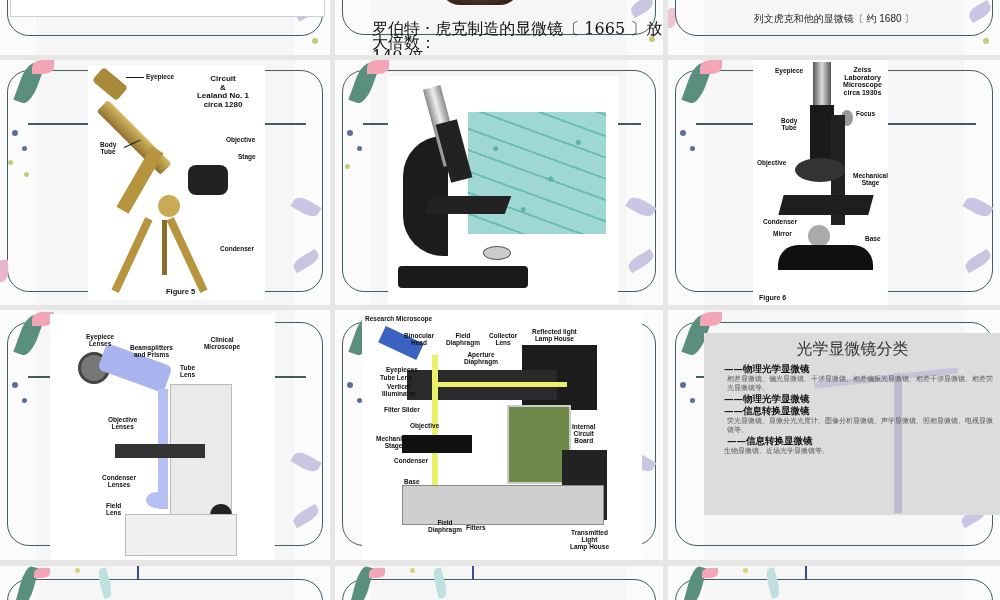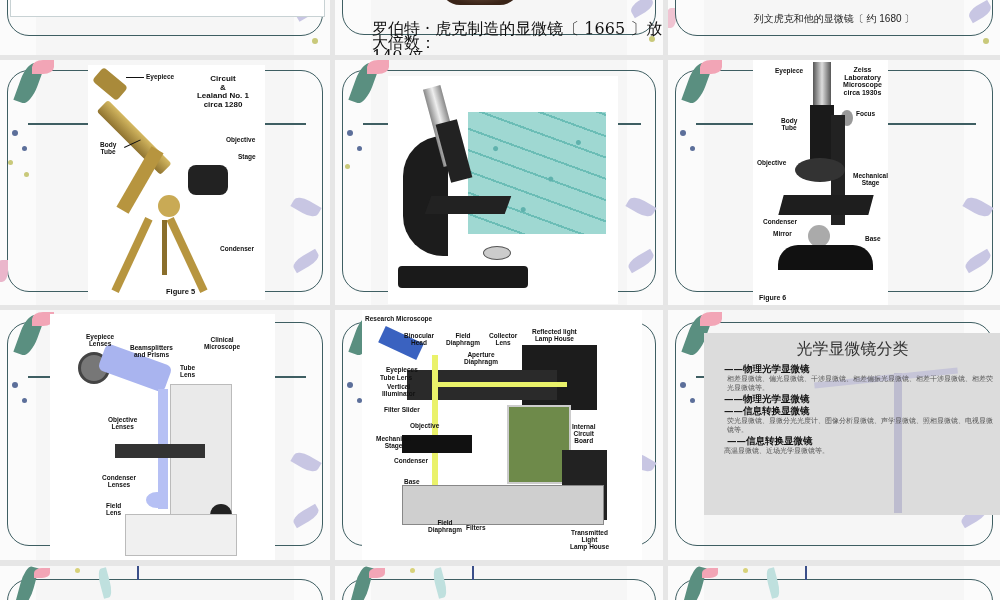--- a/index.html
+++ b/index.html
@@ -298,21 +298,21 @@
     <div style="position:absolute;left:190px;top:40px;width:8px;height:140px;background:#bdbccf;"></div>
     <div style="position:absolute;left:110px;top:42px;width:144px;height:6px;background:#c6c5d8;transform:rotate(-6deg);"></div>
     <div style="position:absolute;left:0;right:0;top:6px;text-align:center;font-size:16px;color:#333;">光学显微镜分类</div>
     <div style="position:absolute;left:20px;right:6px;top:30px;">
       <div style="font-size:9.5px;font-weight:bold;color:#111;line-height:12px;">——物理光学显微镜</div>
       <div style="font-size:7px;color:#555;line-height:9px;margin-left:3px;">相差显微镜、偏光显微镜、干涉显微镜、相差偏振光显微镜、相差干涉显微镜、相差荧光显微镜等。</div>
       <div style="font-size:9.5px;font-weight:bold;color:#111;line-height:12px;">——物理光学显微镜</div>
       <div style="font-size:9.5px;font-weight:bold;color:#111;line-height:12px;">——信息转换显微镜</div>
       <div style="font-size:7px;color:#555;line-height:9px;margin-left:3px;">荧光显微镜、显微分光光度计、图像分析显微镜、声学显微镜、照相显微镜、电视显微镜等。</div>
       <div style="font-size:9.5px;font-weight:bold;color:#111;line-height:12px;margin-left:3px;">——信息转换显微镜</div>
-      <div style="font-size:7px;color:#555;line-height:9px;">高温显微镜、近场光学显微镜等。</div>
+      <div style="font-size:7px;color:#555;line-height:9px;">生物显微镜、近场光学显微镜等。</div>
     </div>
   </div>
 </div>
 
 <div class="slide" style="left:0;top:566px;width:330px;height:250px;">
   <div class="bgwash"></div>
   <div class="frame" style="top:13px;height:222px;"></div>
   <div class="leaf" style="left:20px;top:0px;width:14px;height:40px;background:#5a8f80;transform:rotate(15deg);"></div>
   <div class="leaf" style="left:34px;top:2px;width:16px;height:10px;background:#f2a5b6;"></div>
   <div class="dot" style="left:75px;top:2px;width:5px;height:5px;background:#d8d27a;"></div>

